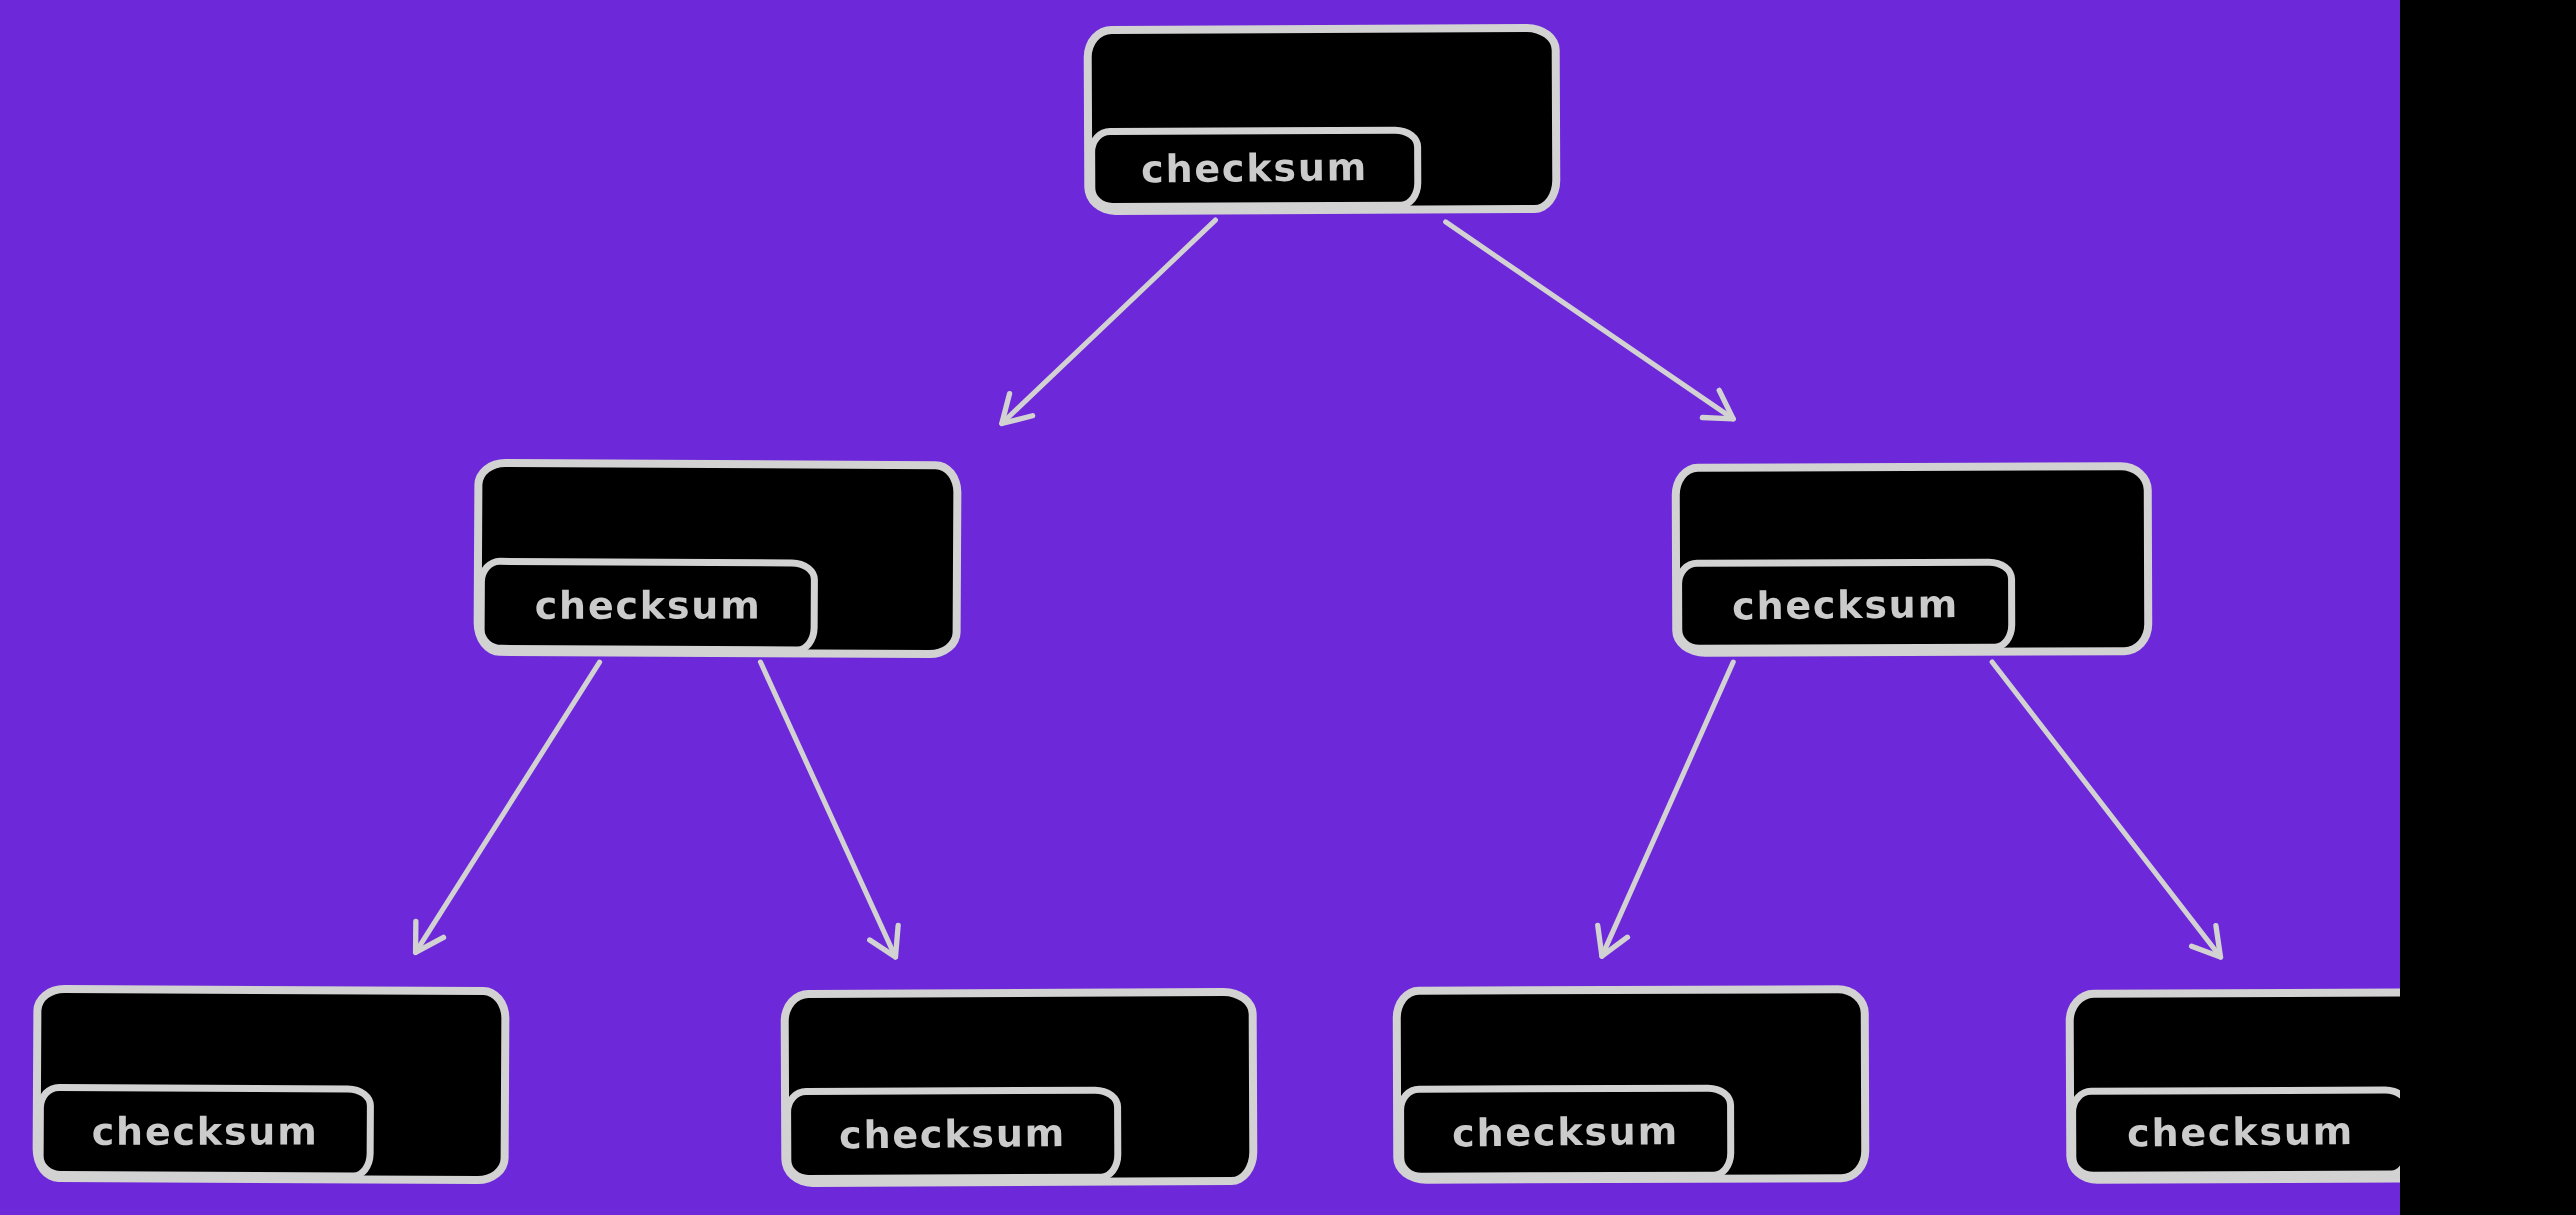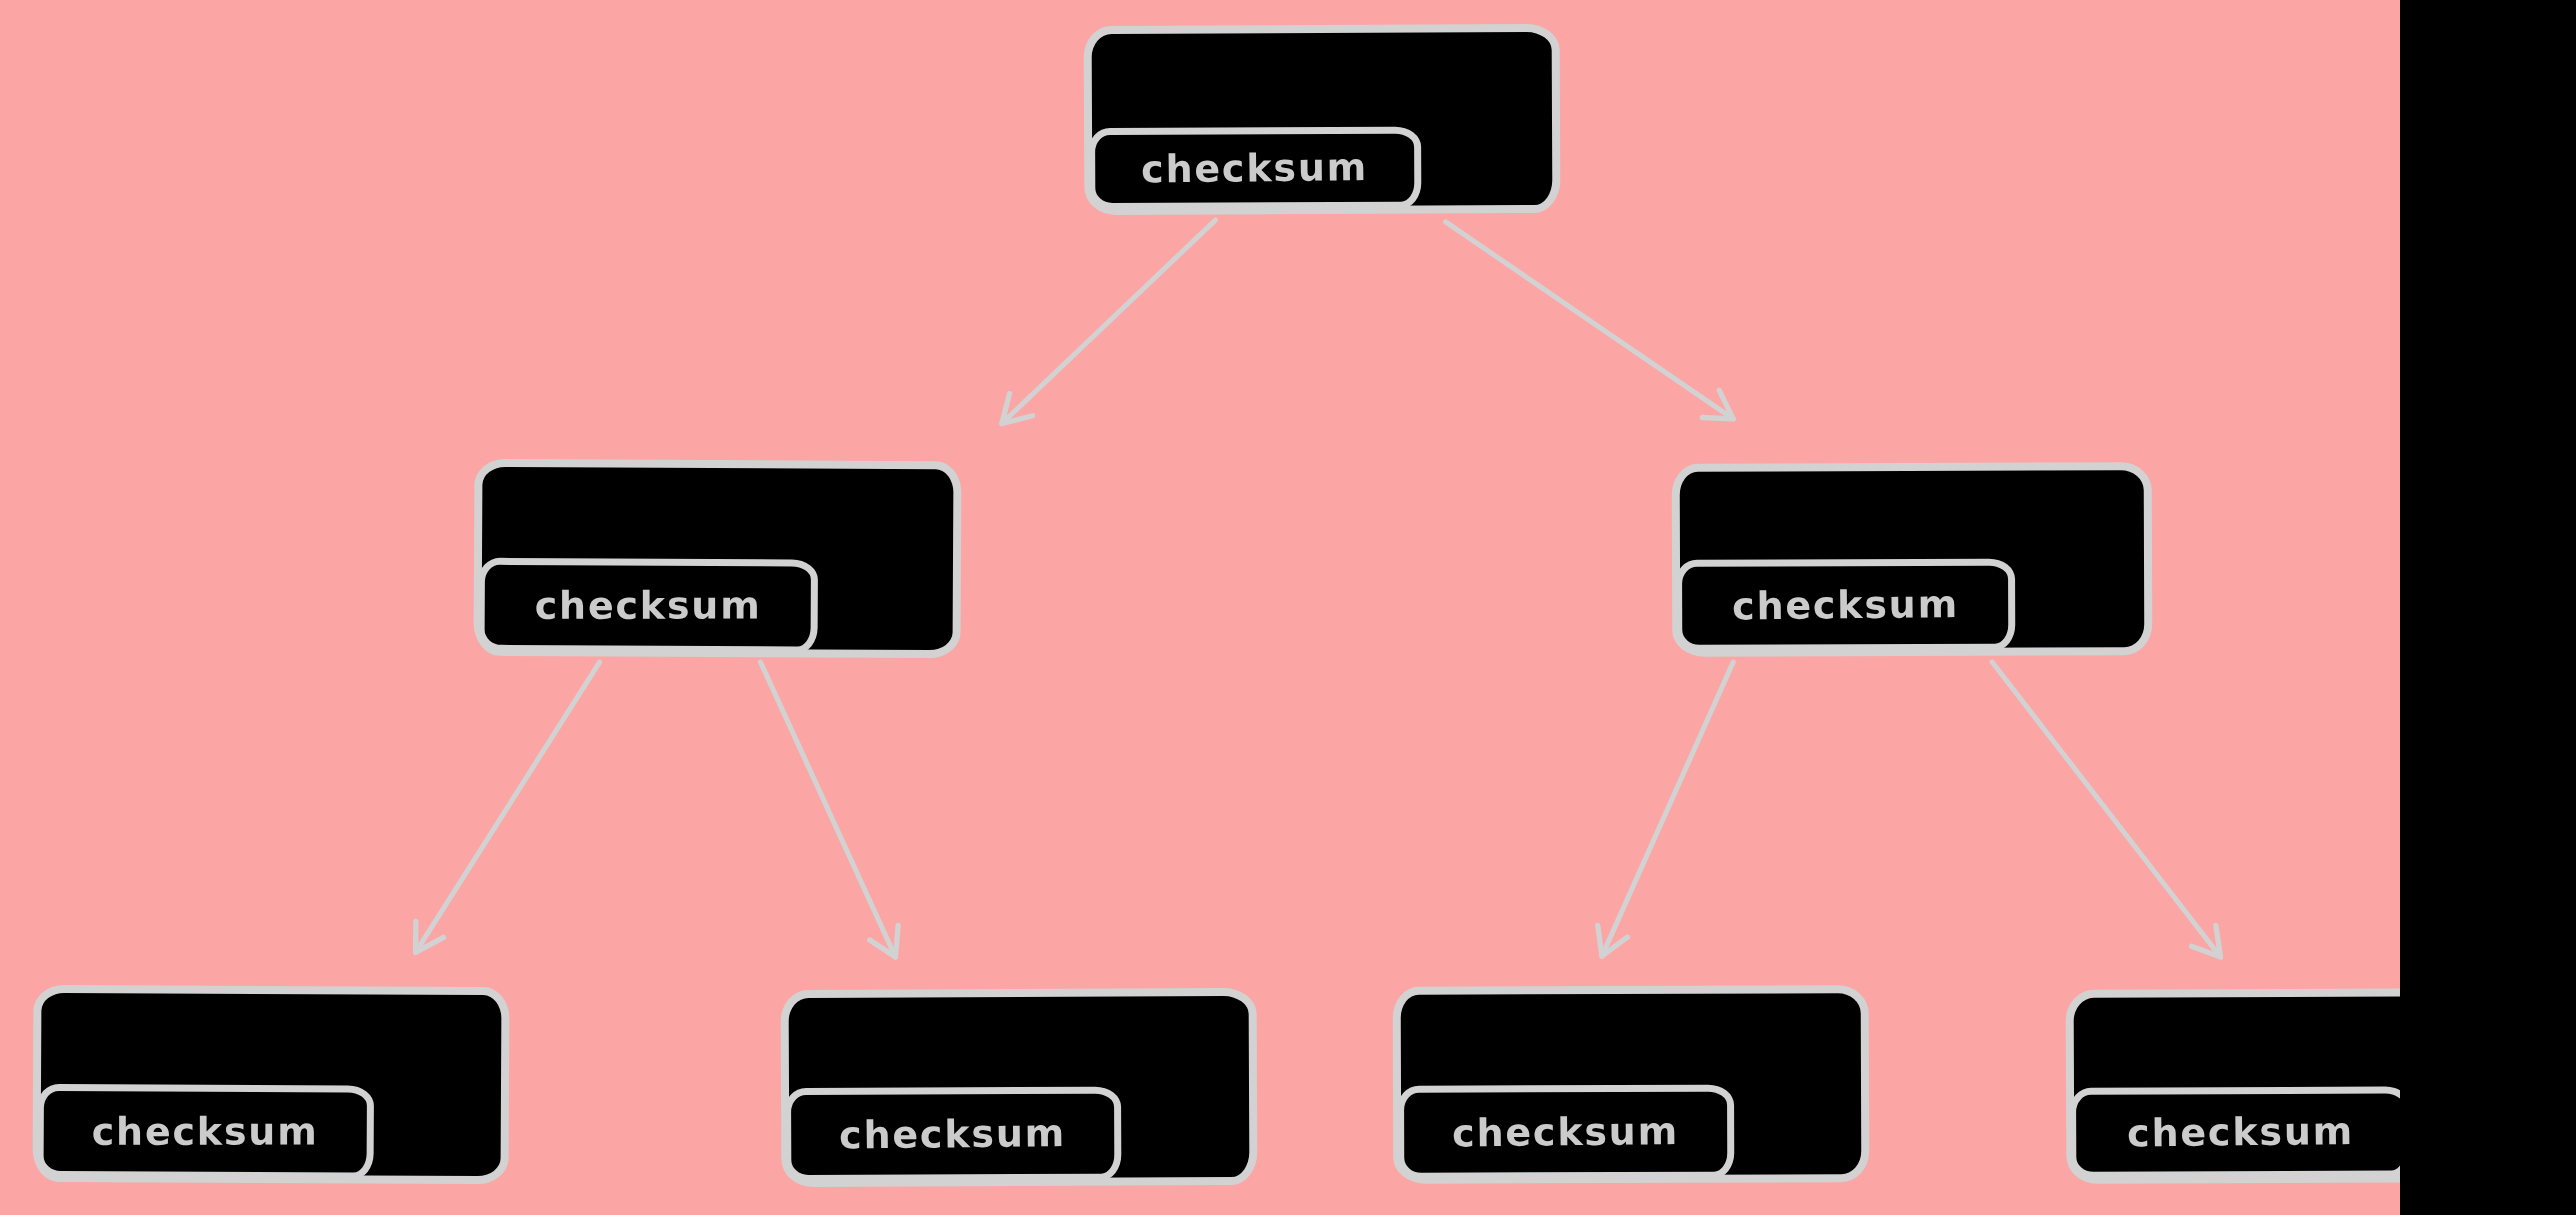--- a/index.html
+++ b/index.html
@@ -4,21 +4,21 @@
 <style>
   html, body {
     margin: 0;
     padding: 0;
     background: #000000;
   }
   .canvas {
     position: relative;
     width: 2400px;
     height: 1215px;
-    background: #fca5a5;
+    background: #6d28d9;
     overflow: hidden;
     font-family: "DejaVu Sans", sans-serif;
   }
   .edges {
     position: absolute;
     left: 0;
     top: 0;
     width: 2576px;
     height: 1215px;
     pointer-events: none;

